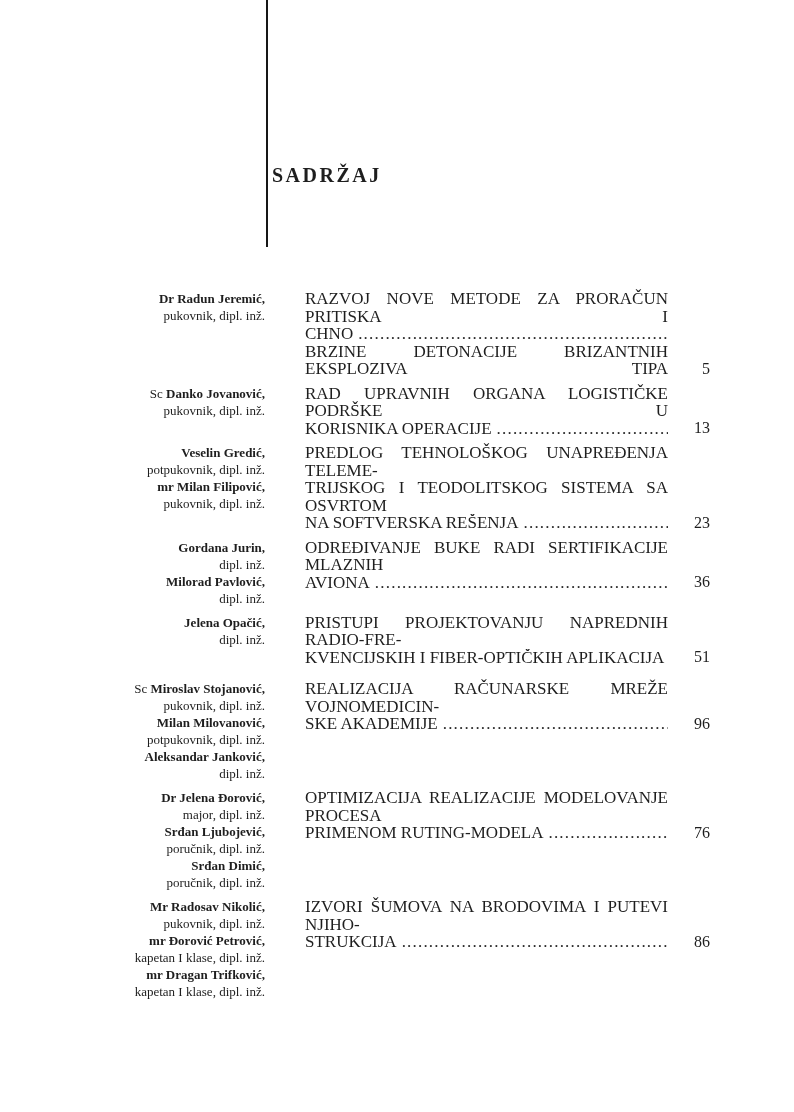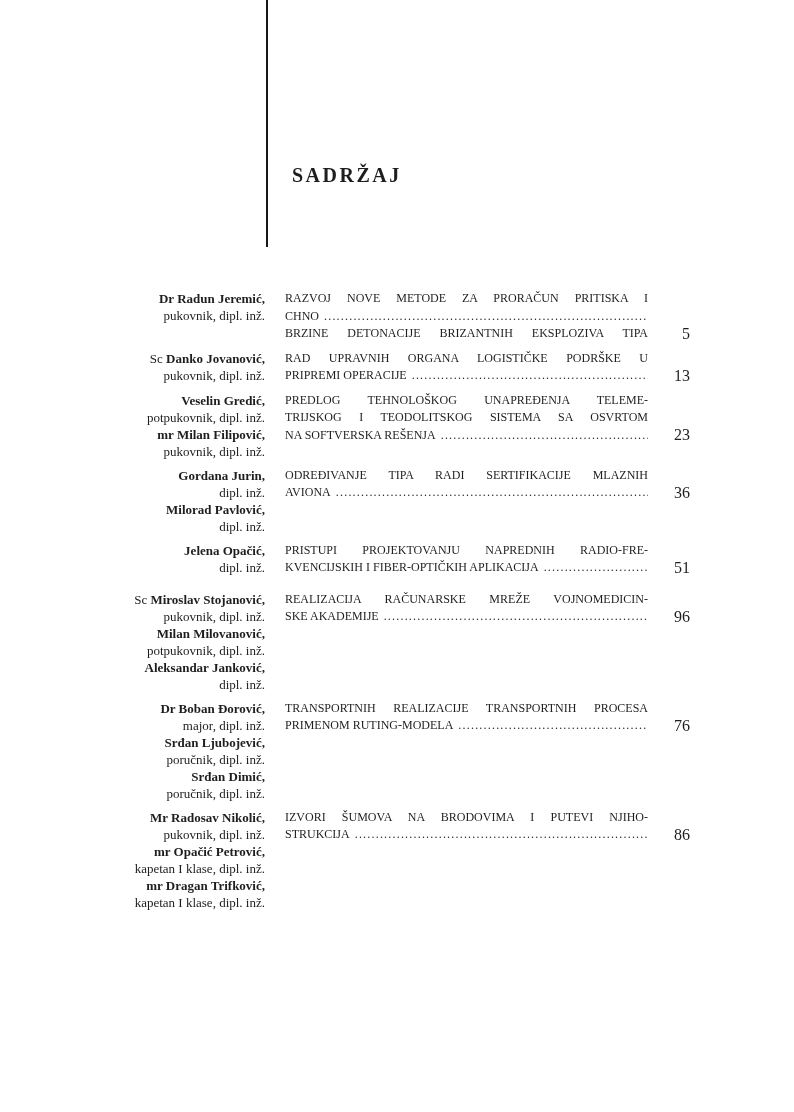--- a/index.html
+++ b/index.html
@@ -12,54 +12,55 @@
     overflow: hidden;
   }
   .margin-rule {
     position: absolute;
     left: 266px; top: 0;
     width: 2px; height: 247px;
     background: #161616;
   }
   .doc-title {
     position: absolute;
-    left: 292px; top: 164px;
+    left: 272px; top: 164px;
     margin: 0;
     font-size: 20px;
     font-weight: bold;
     letter-spacing: 2.5px;
   }
   .toc {
     position: absolute;
     left: 85px; top: 290px;
     width: 605px;
   }
   .entry {
     display: flex;
     align-items: flex-start;
     margin-bottom: 7px;
+    gap: 20px;
   }
   .author-block {
     width: 180px;
     text-align: right;
     font-size: 13px;
     line-height: 17px;
     flex: none;
   }
   .author-line .seg-bold { font-weight: bold; }
   .title-wrap {
     flex: 1;
     display: flex;
     align-items: flex-end;
     padding-left: 20px;
   }
   .title-block {
     width: 363px;
     flex: none;
-    font-size: 12px;
+    font-size: 17px;
     line-height: 17.5px;
   }
   .title-line {
     text-align: justify;
     text-align-last: justify;
   }
   .title-line.last {
     text-align-last: left;
     white-space: nowrap;
     overflow: hidden;
@@ -101,21 +102,21 @@
   </div>
 
   <div class="entry">
     <div class="author-block">
           <div class="author-line"><span class="seg">Sc </span><span class="seg-bold">Danko Jovanović,</span></div>
           <div class="author-line"><span class="seg">pukovnik, dipl. inž.</span></div>
         </div>
     <div class="title-wrap">
       <div class="title-block">
             <div class="title-line">RAD UPRAVNIH ORGANA LOGISTIČKE PODRŠKE U</div>
-            <div class="title-line last"><span>PRIPREMI OPERACIJE</span><span class="leader"></span></div>
+            <div class="title-line last"><span>KORISNIKA OPERACIJE</span><span class="leader"></span></div>
           </div>
       <div class="pagenum">13</div>
     </div>
   </div>
 
   <div class="entry">
     <div class="author-block">
           <div class="author-line"><span class="seg-bold">Veselin Gredić,</span></div>
           <div class="author-line"><span class="seg">potpukovnik, dipl. inž.</span></div>
           <div class="author-line"><span class="seg-bold">mr Milan Filipović,</span></div>
@@ -133,21 +134,21 @@
 
   <div class="entry">
     <div class="author-block">
           <div class="author-line"><span class="seg-bold">Gordana Jurin,</span></div>
           <div class="author-line"><span class="seg">dipl. inž.</span></div>
           <div class="author-line"><span class="seg-bold">Milorad Pavlović,</span></div>
           <div class="author-line"><span class="seg">dipl. inž.</span></div>
         </div>
     <div class="title-wrap">
       <div class="title-block">
-            <div class="title-line">ODREĐIVANJE TIPA RADI SERTIFIKACIJE MLAZNIH</div>
+            <div class="title-line">ODREĐIVANJE BUKE RADI SERTIFIKACIJE MLAZNIH</div>
             <div class="title-line last"><span>AVIONA</span><span class="leader"></span></div>
           </div>
       <div class="pagenum">36</div>
     </div>
   </div>
 
   <div class="entry">
     <div class="author-block">
           <div class="author-line"><span class="seg-bold">Jelena Opačić,</span></div>
           <div class="author-line"><span class="seg">dipl. inž.</span></div>
@@ -177,41 +178,41 @@
       <div class="title-block">
             <div class="title-line">REALIZACIJA RAČUNARSKE MREŽE VOJNOMEDICIN-</div>
             <div class="title-line last"><span>SKE AKADEMIJE</span><span class="leader"></span></div>
           </div>
       <div class="pagenum">96</div>
     </div>
   </div>
 
   <div class="entry">
     <div class="author-block">
-          <div class="author-line"><span class="seg-bold">Dr Boban Đorović,</span></div>
+          <div class="author-line"><span class="seg-bold">Dr Jelena Đorović,</span></div>
           <div class="author-line"><span class="seg">major, dipl. inž.</span></div>
           <div class="author-line"><span class="seg-bold">Srđan Ljubojević,</span></div>
           <div class="author-line"><span class="seg">poručnik, dipl. inž.</span></div>
           <div class="author-line"><span class="seg-bold">Srđan Dimić,</span></div>
           <div class="author-line"><span class="seg">poručnik, dipl. inž.</span></div>
         </div>
     <div class="title-wrap">
       <div class="title-block">
-            <div class="title-line">TRANSPORTNIH REALIZACIJE TRANSPORTNIH PROCESA</div>
+            <div class="title-line">OPTIMIZACIJA REALIZACIJE MODELOVANJE PROCESA</div>
             <div class="title-line last"><span>PRIMENOM RUTING-MODELA</span><span class="leader"></span></div>
           </div>
       <div class="pagenum">76</div>
     </div>
   </div>
 
   <div class="entry">
     <div class="author-block">
           <div class="author-line"><span class="seg-bold">Mr Radosav Nikolić,</span></div>
           <div class="author-line"><span class="seg">pukovnik, dipl. inž.</span></div>
-          <div class="author-line"><span class="seg-bold">mr Opačić Petrović,</span></div>
+          <div class="author-line"><span class="seg-bold">mr Đorović Petrović,</span></div>
           <div class="author-line"><span class="seg">kapetan I klase, dipl. inž.</span></div>
           <div class="author-line"><span class="seg-bold">mr Dragan Trifković,</span></div>
           <div class="author-line"><span class="seg">kapetan I klase, dipl. inž.</span></div>
         </div>
     <div class="title-wrap">
       <div class="title-block">
             <div class="title-line">IZVORI ŠUMOVA NA BRODOVIMA I PUTEVI NJIHO-</div>
             <div class="title-line last"><span>STRUKCIJA</span><span class="leader"></span></div>
           </div>
       <div class="pagenum">86</div>

